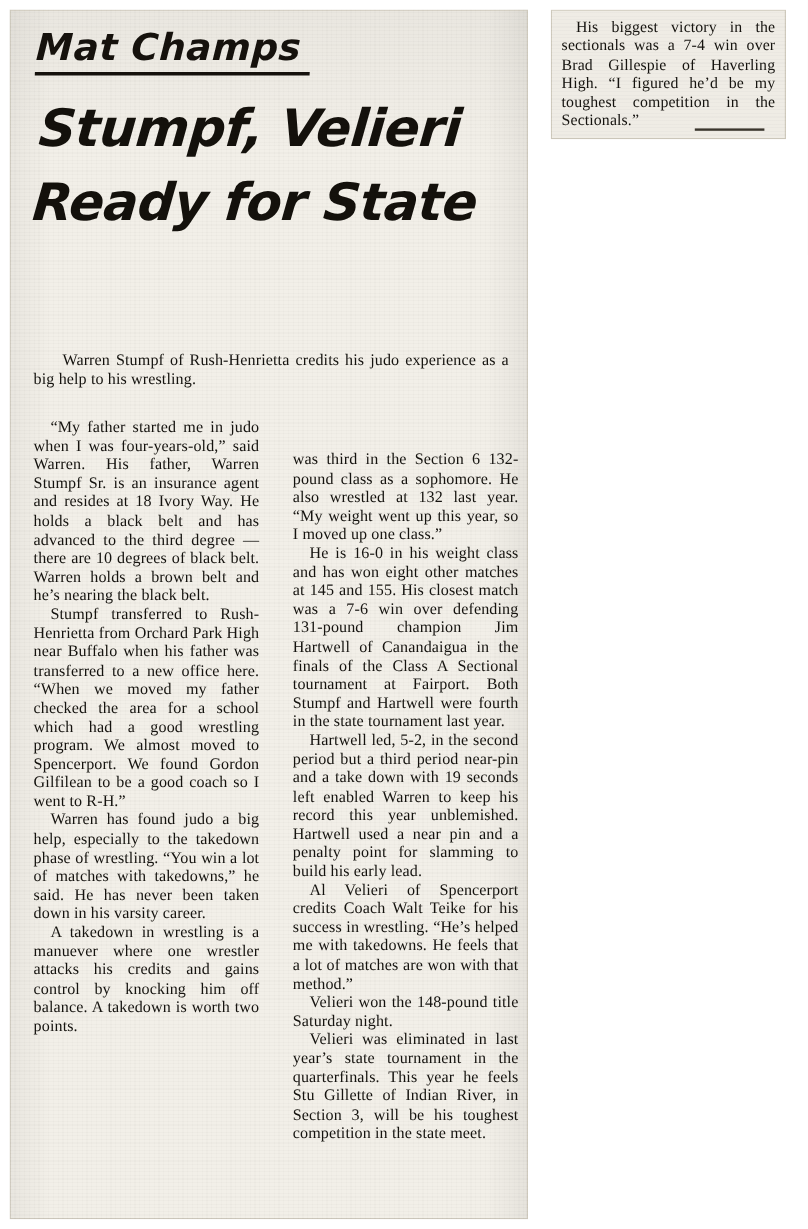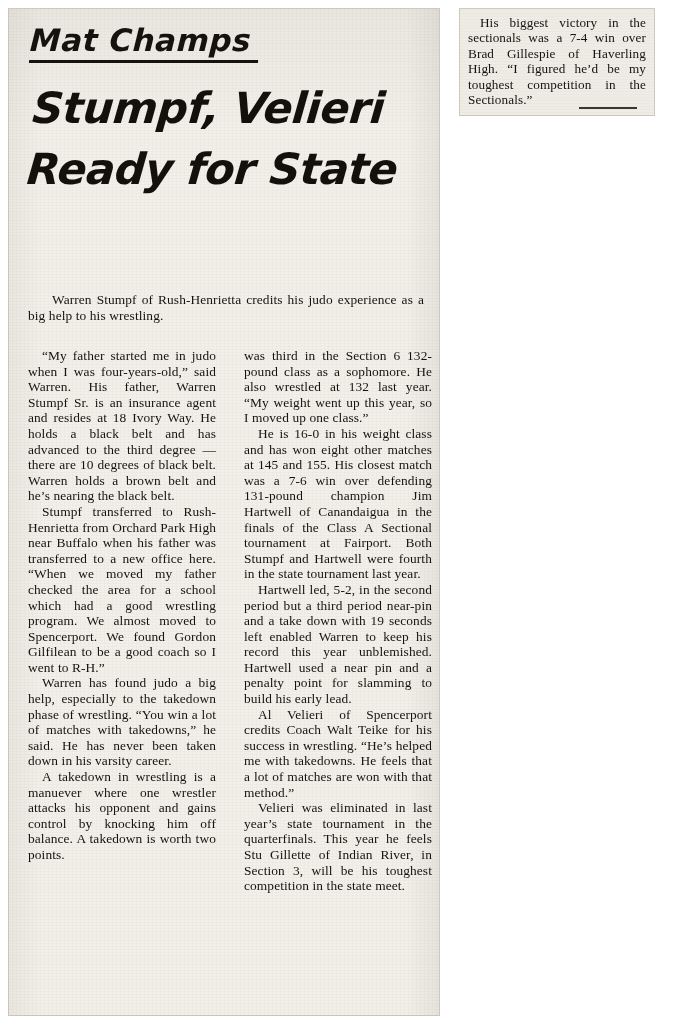--- a/index.html
+++ b/index.html
@@ -103,21 +103,21 @@
     width: 193px;
     font-size: 13.4px;
     line-height: 15.6px;
     text-align: justify;
     letter-spacing: .1px;
   }
   .col p {
     margin: 0;
     text-indent: 14px;
   }
-  .col p.cont { text-indent: 0; }
+  .col p.cont { text-indent: 0; margin-top: 27px; }
 
   
   .sidebox {
     position: absolute;
     left: 459px;
     top: 8px;
     width: 196px;
     height: 108px;
     background: #efece5;
     box-shadow: 0 0 0 1px #cfcabd inset;
@@ -165,27 +165,28 @@
 
   <div class="lede">
     <p>Warren Stumpf of Rush-Henrietta credits his judo experience as a big help to his wrestling.</p>
   </div>
 
   <div class="cols">
     <div class="col">
       <p>“My father started me in judo when I was four-years-old,” said Warren. His father, Warren Stumpf Sr. is an insurance agent and resides at 18 Ivory Way. He holds a black belt and has advanced to the third degree — there are 10 degrees of black belt. Warren holds a brown belt and he’s nearing the black belt.</p>
       <p>Stumpf transferred to Rush-Henrietta from Orchard Park High near Buffalo when his father was transferred to a new office here. “When we moved my father checked the area for a school which had a good wrestling program. We almost moved to Spencerport. We found Gordon Gilfilean to be a good coach so I went to R-H.”</p>
       <p>Warren has found judo a big help, especially to the takedown phase of wrestling. “You win a lot of matches with takedowns,” he said. He has never been taken down in his varsity career.</p>
-      <p>A takedown in wrestling is a manuever where one wrestler attacks his opponent and gains control by knocking him off balance. A takedown is worth two points.</p>
+      <p>A takedown in wrestling is a manuever where one wrestler attacks his credits and gains control by knocking him off balance. A takedown is worth two points.</p>
     </div>
     <div class="col">
       <p class="cont">was third in the Section 6 132-pound class as a sophomore. He also wrestled at 132 last year. “My weight went up this year, so I moved up one class.”</p>
       <p>He is 16-0 in his weight class and has won eight other matches at 145 and 155. His closest match was a 7-6 win over defending 131-pound champion Jim Hartwell of Canandaigua in the finals of the Class A Sectional tournament at Fairport. Both Stumpf and Hartwell were fourth in the state tournament last year.</p>
       <p>Hartwell led, 5-2, in the second period but a third period near-pin and a take down with 19 seconds left enabled Warren to keep his record this year unblemished. Hartwell used a near pin and a penalty point for slamming to build his early lead.</p>
       <p>Al Velieri of Spencerport credits Coach Walt Teike for his success in wrestling. “He’s helped me with takedowns. He feels that a lot of matches are won with that method.”</p>
+      <p>Velieri won the 148-pound title Saturday night.</p>
       <p>Velieri was eliminated in last year’s state tournament in the quarterfinals. This year he feels Stu Gillette of Indian River, in Section 3, will be his toughest competition in the state meet.</p>
     </div>
   </div>
 </div>
 
 <div class="sidebox">
   <div class="stext">His biggest victory in the sectionals was a 7-4 win over Brad Gillespie of Haverling High. “I figured he’d be my toughest competition in the Sectionals.”</div>
   <div class="rule"></div>
 </div>
 

